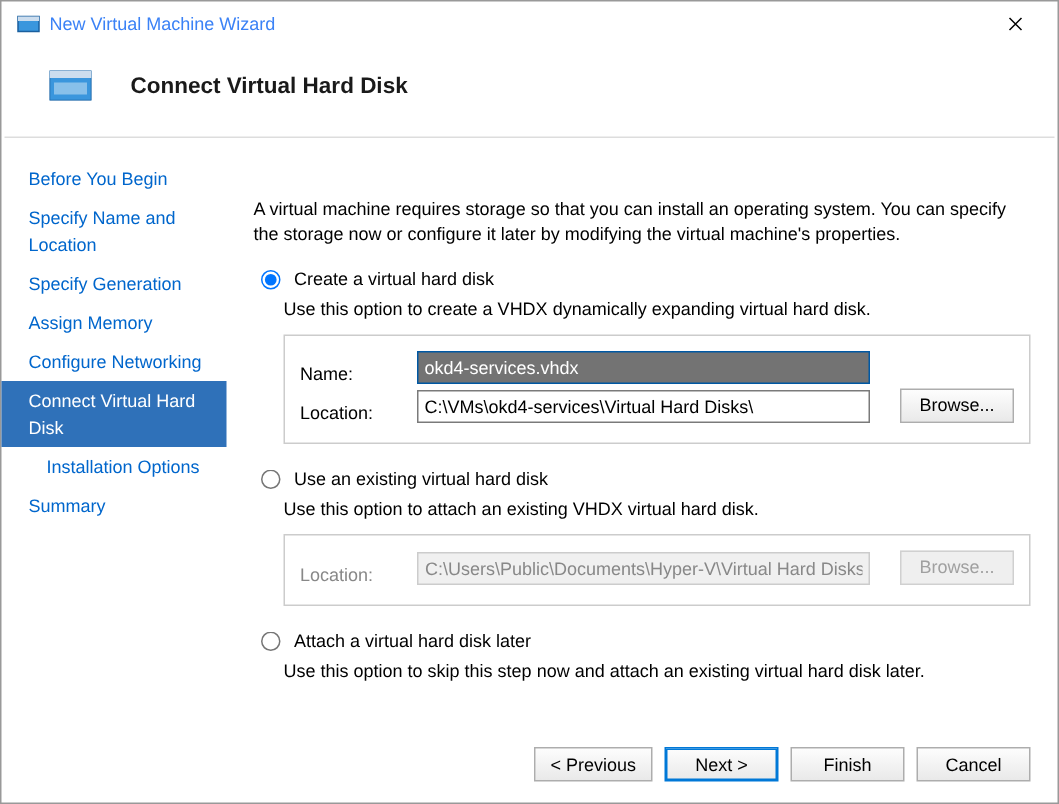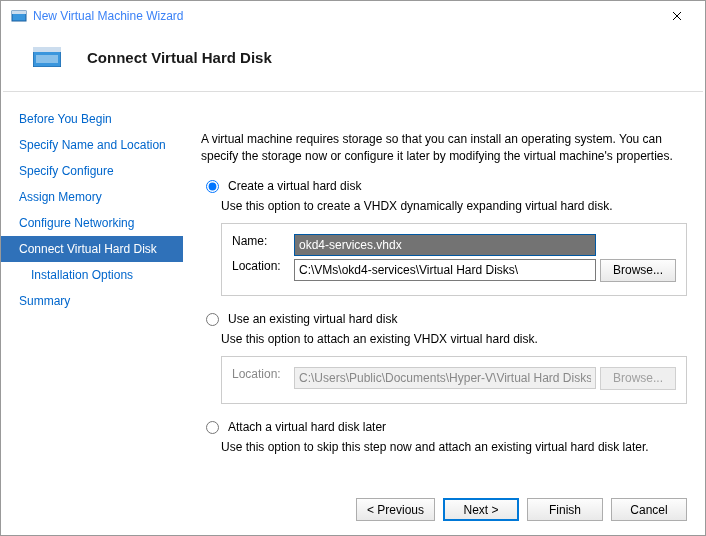--- a/index.html
+++ b/index.html
@@ -19,21 +19,21 @@
   .step.selected { background: #2f71b9; color: #fff; }
   .step.child { padding-left: 30px; }
   .content { flex: 1; padding: 14px 18px 0 18px; color: #000; }
   .desc { font-size: 12px; line-height: 1.4; margin-bottom: 14px; margin-top: 25px; }
   .opt { margin-bottom: 6px; display: flex; align-items: flex-start; gap: 6px; }
   .opt input[type=radio] { margin-top: 1px; }
   .opt-label { font-size: 12px; }
   .opt-desc { font-size: 12px; margin: 4px 0 10px 20px; }
   .group { border: 1px solid #ccc; padding: 10px 10px 10px 10px; margin: 0 0 16px 20px; }
   .group.disabled { color: #888; }
-  .row { display: flex; align-items: flex-start; margin-bottom: 3px; gap: 4px; }
+  .row { display: flex; align-items: flex-end; margin-bottom: 3px; gap: 20px; }
   .row .lbl { width: 58px; font-size: 12px; }
   .row input[type=text] { height: 22px; padding: 2px 4px; font-size: 12px; border: 1px solid #7a7a7a; background: #fff; }
   .row input.highlight { background: #737373; color: #fff; border-color: #0058a3; }
   .row input.readonly { background: #fff; }
   .row input:disabled { background: #f0f0f0; color: #888; border-color: #ccc; }
   .row .unit { font-size: 12px; }
   .btn { height: 23px; padding: 0 10px; background: linear-gradient(#fdfdfd,#e9e9e9); border: 1px solid #adadad; font-size: 12px; cursor: default; min-width: 76px; }
   .btn:disabled { color: #a0a0a0; background: #efefef; border-color: #d0d0d0; }
   .btn.primary { border: 1px solid #0078d7; outline: 1px solid #0078d7; outline-offset: -2px; }
   .footer { padding: 10px 18px 14px 0; display: flex; justify-content: flex-end; gap: 8px; border-top: none; }
@@ -69,21 +69,21 @@
     <h1>Connect Virtual Hard Disk</h1>
   </div>
 
   <div class="hr"></div>
 
   <div class="body">
 
     <div class="sidebar">
       <div class="step">Before You Begin</div>
       <div class="step">Specify Name and Location</div>
-      <div class="step">Specify Configure</div>
+      <div class="step">Specify Generation</div>
       <div class="step">Assign Memory</div>
       <div class="step">Configure Networking</div>
       <div class="step selected">Connect Virtual Hard Disk</div>
       <div class="step child">Installation Options</div>
       <div class="step">Summary</div>
     </div>
 
     <div class="content">
       <div class="desc">A virtual machine requires storage so that you can install an operating system. You can specify the storage now or configure it later by modifying the virtual machine's properties.</div>
 

